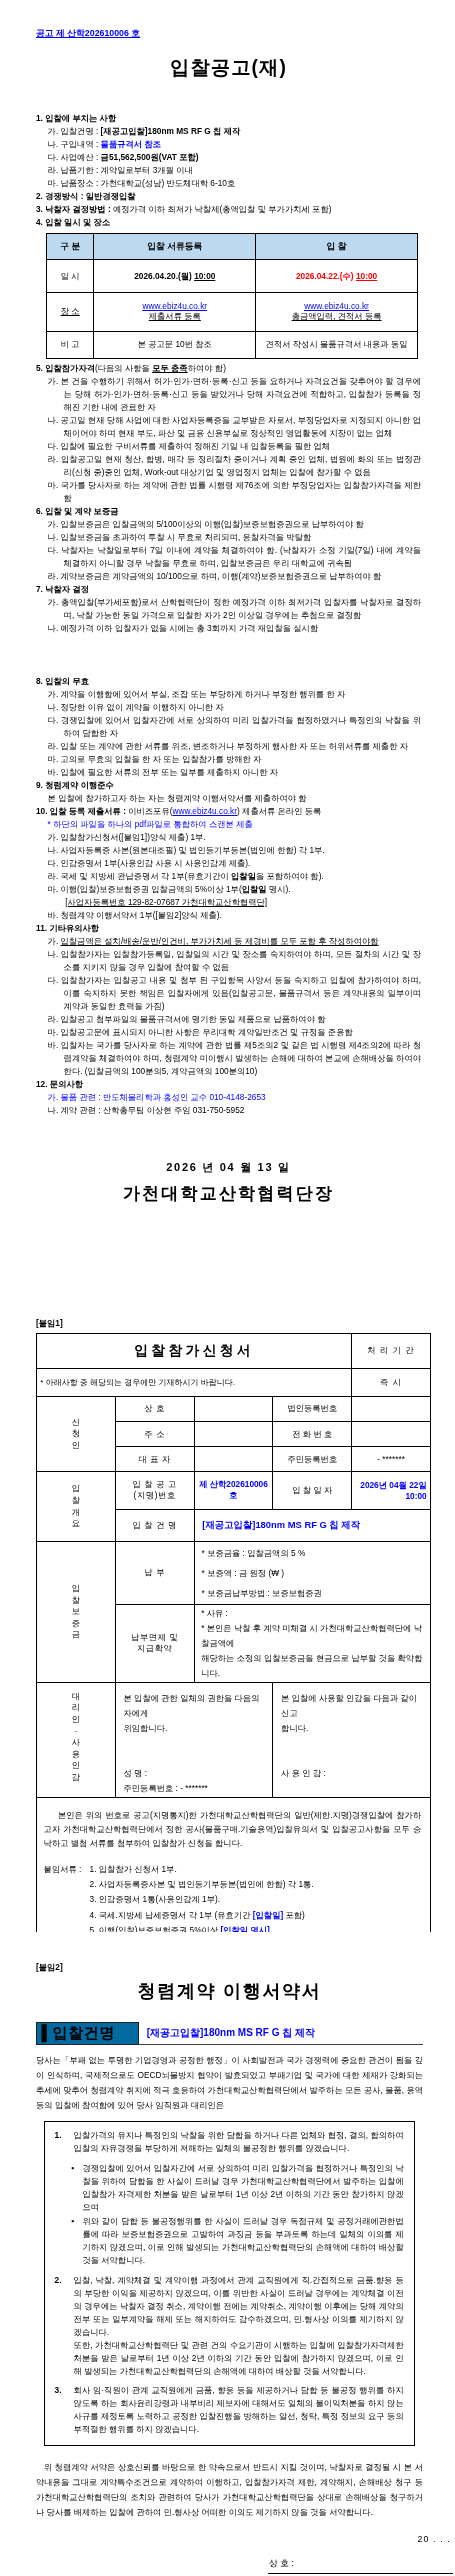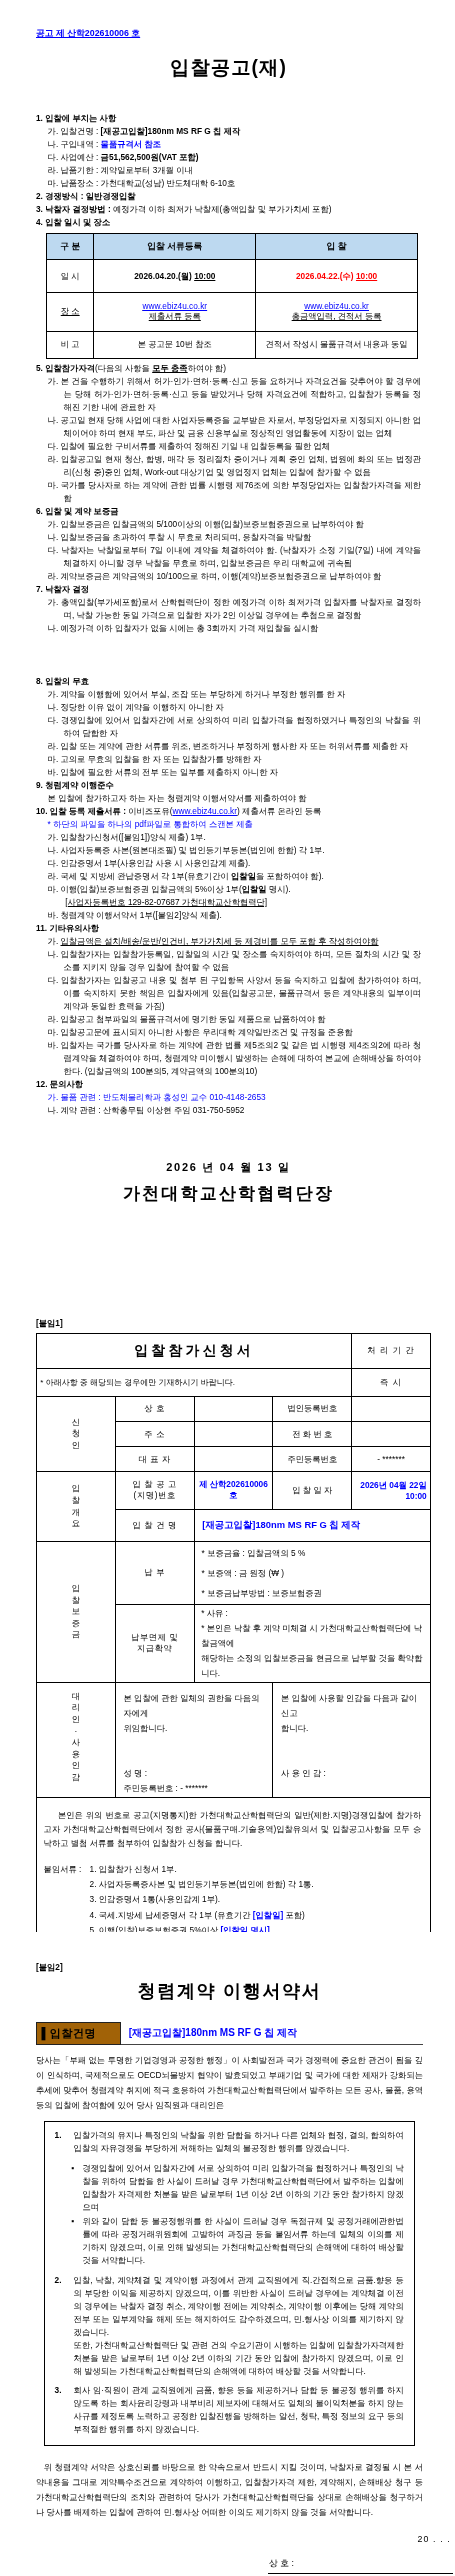--- a/index.html
+++ b/index.html
@@ -51,21 +51,21 @@
   .ft .r-waiver td{height:47px;}
   .ft .r-agent td{height:104px;vertical-align:top;padding-top:7.7px;}
   .ft .agentcell{line-height:15px;padding-left:7.7px;}
   .fbottom{padding:7.7px 5.5px 8.8px 6.6px !important;}
   .pledge{font-size:8.3px;line-height:14.3px;text-align:justify;text-indent:14.3px;margin:2.2px 3.3px 0 0;}
   .atts{display:flex;margin-top:11px;font-size:8.3px;line-height:15.4px;}
   .atts .lab{width:46px;flex:none;}
   
   .p4-title{font-size:18px;font-weight:bold;text-align:center;letter-spacing:1.7px;margin-top:5.5px;}
   .subj-band{display:flex;align-items:stretch;margin-top:19px;}
-  .subj-lab{border:1.1px solid #222;background:#a16207;width:85px;box-sizing:border-box;font-size:11px;font-weight:bold;display:flex;align-items:center;padding-left:4.4px;letter-spacing:0.6px;}
+  .subj-lab{border:1.1px solid #222;background:#0369a1;width:103px;box-sizing:border-box;font-size:15px;font-weight:bold;display:flex;align-items:center;padding-left:4.4px;letter-spacing:0.6px;}
   .subj-val{flex:1;border-bottom:1.1px solid #444;font-size:10px;font-weight:bold;color:#0000ff;display:flex;align-items:center;padding:4.4px 0 4.4px 7.7px;}
   .intro{font-size:8.3px;line-height:15px;text-align:justify;margin-top:7.7px;}
   .obox{border:1.1px solid #000;margin:7.7px 0 0 7.7px;width:371px;box-sizing:border-box;padding:7.7px 10px 8.8px 6.6px;}
   .oitem{display:flex;font-size:8.3px;line-height:13px;}
   .onum{width:19px;flex:none;font-weight:bold;padding-left:3.3px;}
   .otxt{flex:1;text-align:justify;}
   .obullet{display:flex;font-size:8.3px;line-height:13px;margin-top:6.6px;}
   .obullet .mk{width:11px;flex:none;text-align:left;padding-left:1.1px;}
   .mt12{margin-top:6.6px;}
   .closing{font-size:8.3px;line-height:15px;text-align:justify;text-indent:7.7px;margin-top:14.3px;}
@@ -315,21 +315,21 @@
     <div class="oitem">
       <span class="onum">1.</span>
       <span class="otxt">입찰가격의 유지나 특정인의 낙찰을 위한 담합을 하거나 다른 업체와 협정, 결의, 합의하여 입찰의 자유경쟁을 부당하게 저해하는 일체의 불공정한 행위를 않겠습니다.</span>
     </div>
     <div class="obullet" style="margin-left:19px;">
       <span class="mk">▪</span>
       <span class="otxt">경쟁입찰에 있어서 입찰자간에 서로 상의하여 미리 입찰가격을 협정하거나 특정인의 낙찰을 위하여 담합을 한 사실이 드러날 경우 가천대학교산학협력단에서 발주하는 입찰에 입찰참가 자격제한 처분을 받은 날로부터 1년 이상 2년 이하의 기간 동안 참가하지 않겠으며</span>
     </div>
     <div class="obullet" style="margin-left:19px;margin-top:1.1px;">
       <span class="mk">▪</span>
-      <span class="otxt">위와 같이 담합 등 불공정행위를 한 사실이 드러날 경우 독점규제 및 공정거래에관한법률에 따라 공정거래위원회에 고발하여 과징금 등을 붙임서류 하는데 일체의 이의를 제기하지 않겠으며, 이로 인해 발생되는 가천대학교산학협력단의 손해액에 대하여 배상할 것을 서약합니다.</span>
+      <span class="otxt">위와 같이 담합 등 불공정행위를 한 사실이 드러날 경우 독점규제 및 공정거래에관한법률에 따라 보증보험증권으로 고발하여 과징금 등을 부과토록 하는데 일체의 이의를 제기하지 않겠으며, 이로 인해 발생되는 가천대학교산학협력단의 손해액에 대하여 배상할 것을 서약합니다.</span>
     </div>
     <div class="oitem mt12">
       <span class="onum">2.</span>
       <span class="otxt"><span>입찰, 낙찰, 계약체결 및 계약이행 과정에서 관계 교직원에게 직.간접적으로 금품.향응 등의 부당한 이익을 제공하지 않겠으며, 이를 위반한 사실이 드러날 경우에는 계약체결 이전의 경우에는 낙찰자 결정 취소, 계약이행 전에는 계약취소, 계약이행 이후에는 당해 계약의 전부 또는 일부계약을 해제 또는 해지하여도 감수하겠으며, 민.형사상 이의를 제기하지 않겠습니다.</span><br><span>또한, 가천대학교산학협력단 및 관련 건의 수요기관이 시행하는 입찰에 입찰참가자격제한 처분을 받은 날로부터 1년 이상 2년 이하의 기간 동안 입찰에 참가하지 않겠으며, 이로 인해 발생되는 가천대학교산학협력단의 손해액에 대하여 배상할 것을 서약합니다.</span></span>
     </div>
     <div class="oitem mt12">
       <span class="onum">3.</span>
       <span class="otxt">회사 임·직원이 관계 교직원에게 금품, 향응 등을 제공하거나 담합 등 불공정 행위를 하지 않도록 하는 회사윤리강령과 내부비리 제보자에 대해서도 일체의 불이익처분을 하지 않는 사규를 제정토록 노력하고 공정한 입찰진행을 방해하는 알선, 청탁, 특정 정보의 요구 등의 부적절한 행위를 하지 않겠습니다.</span>
     </div>
   </div>

